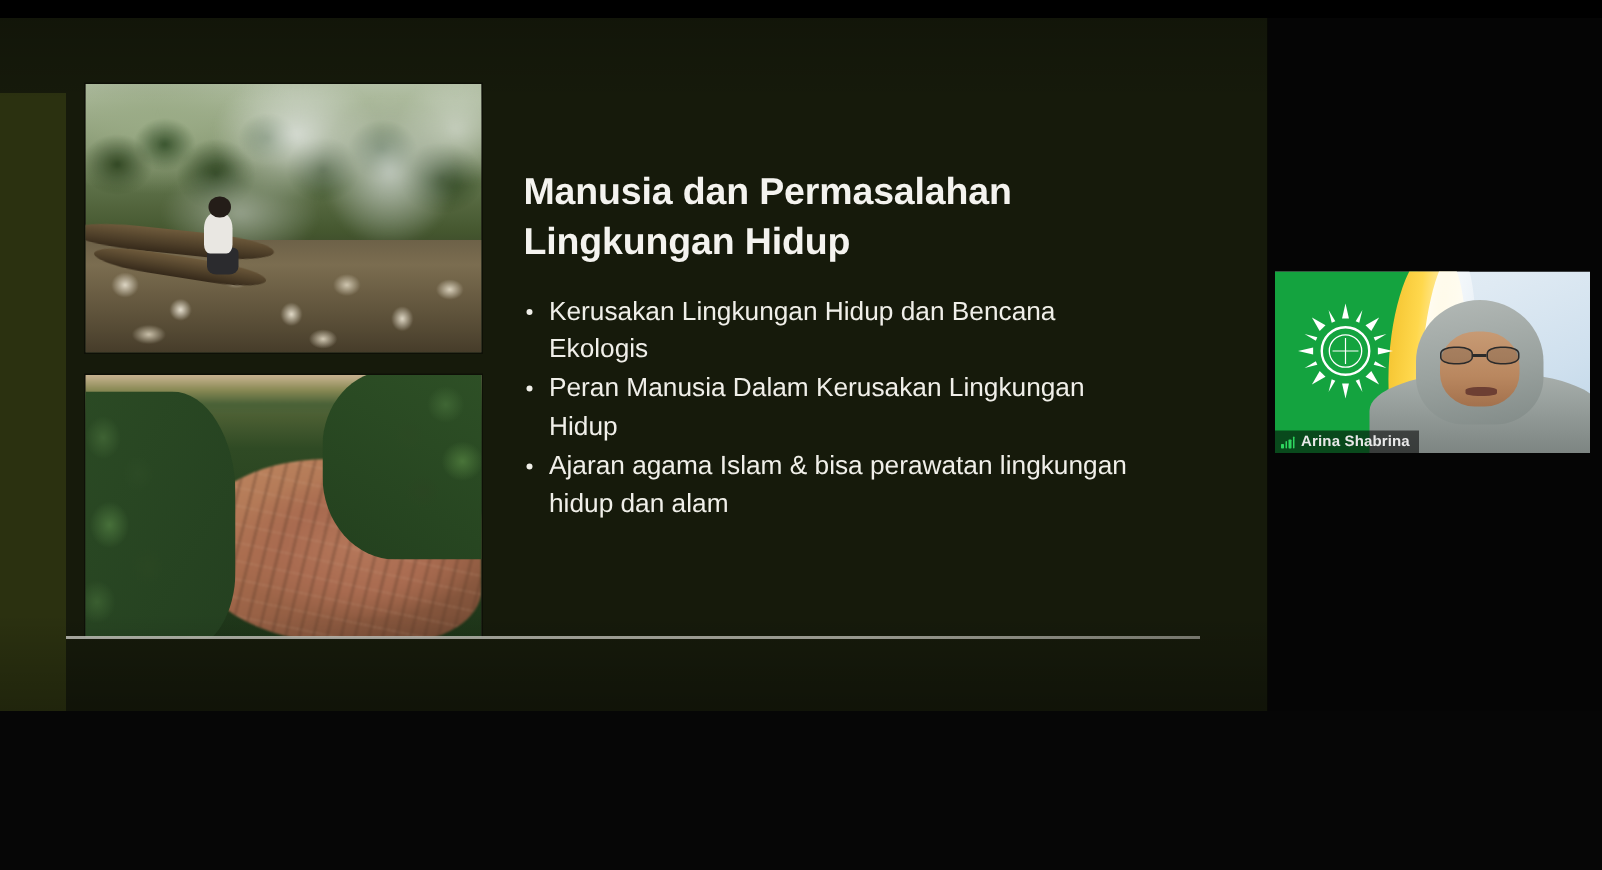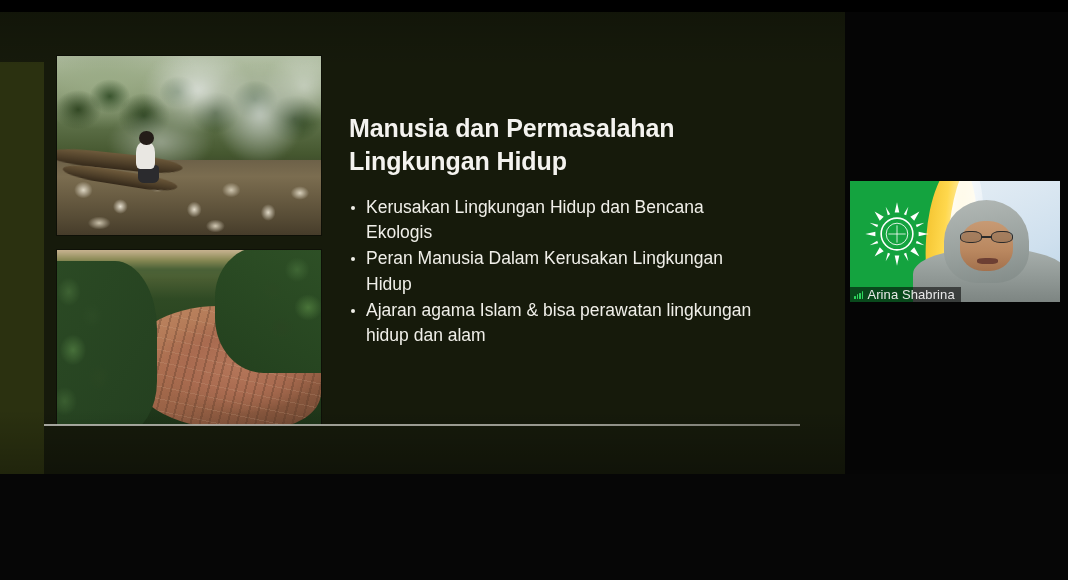--- a/index.html
+++ b/index.html
@@ -295,24 +295,25 @@
 
   .vt-namebar {
     position:absolute; left:0; bottom:0;
     height:15px;
     display:flex; align-items:center; gap:4px;
     padding:0 6px 0 4px;
     background:rgba(0,0,0,.55);
   }
   .vt-name {
     color:#e8e8e8;
-    font-size:13px;
+    font-size:10px;
     line-height:1;
     white-space:nowrap;
     letter-spacing:.1px;
+    font-weight:bold;
   }
   .signal-icon { display:flex; align-items:flex-end; gap:1px; height:8px; }
   .signal-icon i { display:block; width:1.6px; background:#2fd65f; border-radius:.5px; }
   .signal-icon i:nth-child(1){ height:3px; }
   .signal-icon i:nth-child(2){ height:4.5px; }
   .signal-icon i:nth-child(3){ height:6px; }
   .signal-icon i:nth-child(4){ height:8px; }
 
   
   .bar-top    { position:absolute; left:0; top:0;  width:1068px; height:12px; background:#000; }

